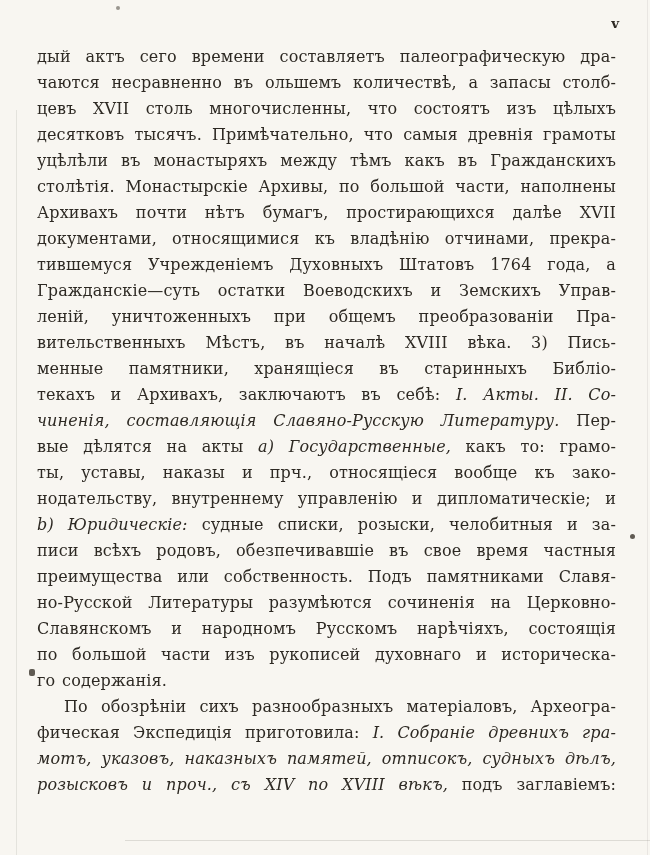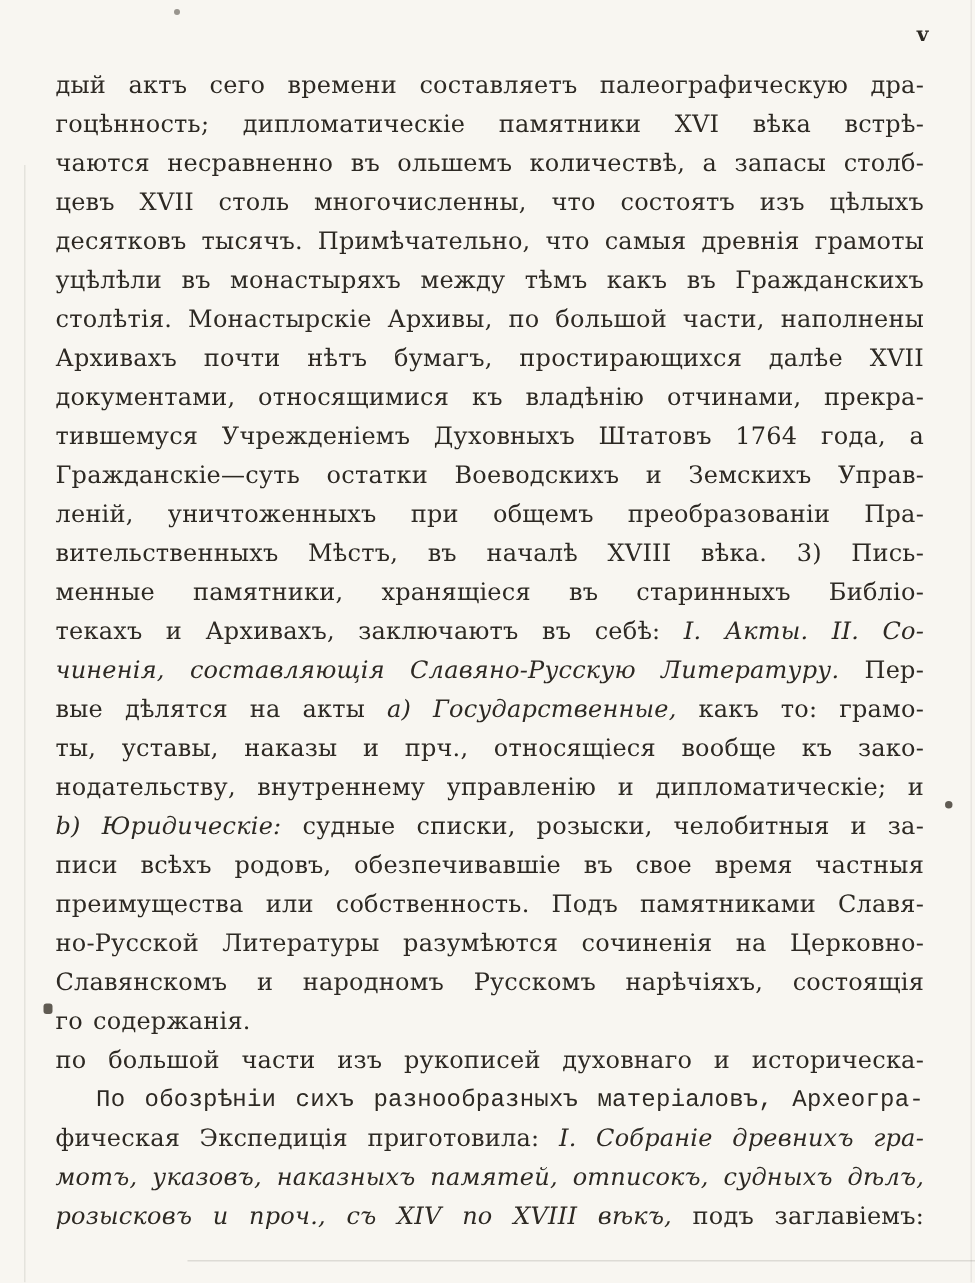--- a/index.html
+++ b/index.html
@@ -26,40 +26,39 @@
   .line {
     font-size: 16px;
     line-height: 26px;
     text-align: justify;
     text-align-last: justify;
     letter-spacing: 0.15px;
     word-spacing: 1.5px;
     white-space: normal;
   }
   .line.no-just { text-align-last: left; }
-  .line.indent { text-indent: 27px; font-family: Liberation Mono, monospace; }
+  .line.indent { text-indent: 27px; }
   .italic { font-style: italic; }
 
   
   .speck { position: absolute; background: #3a342c; border-radius: 50%; opacity: .8; }
   .s1 { left: 29px;  top: 669px; width: 6px; height: 7px; border-radius: 2px; }
   .s2 { left: 630px; top: 534px; width: 5px; height: 5px; }
   .s3 { left: 116px; top: 6px;   width: 4px; height: 4px; opacity: .5; }
   .edge-left   { position: absolute; left: 16px; top: 110px; width: 1px; height: 745px; background: rgba(60,55,45,.10); }
   .edge-right  { position: absolute; right: 2px; top: 0; width: 1px; height: 855px; background: rgba(60,55,45,.08); }
   .edge-bottom { position: absolute; left: 125px; top: 840px; width: 525px; height: 1px; background: rgba(60,55,45,.14); }
 </style>
 </head>
 <body>
 
 <div class="page">
   <div class="page-number">v</div>
   <div class="text-block">
       <div class="line"><span class="seg">дый актъ сего времени составляетъ палеографическую дра-</span></div>
-      <div class="line"><span class="seg">гоцѣнность; дипломатическіе памятники XVI вѣка встрѣ-</span></div>
       <div class="line"><span class="seg">чаются несравненно въ ольшемъ количествѣ, а запасы столб-</span></div>
       <div class="line"><span class="seg">цевъ XVII столь многочисленны, что состоятъ изъ цѣлыхъ</span></div>
       <div class="line"><span class="seg">десятковъ тысячъ. Примѣчательно, что самыя древнія грамоты</span></div>
       <div class="line"><span class="seg">уцѣлѣли въ монастыряхъ между тѣмъ какъ въ Гражданскихъ</span></div>
       <div class="line"><span class="seg">столѣтія. Монастырскіе Архивы, по большой части, наполнены</span></div>
       <div class="line"><span class="seg">Архивахъ почти нѣтъ бумагъ, простирающихся далѣе XVII</span></div>
       <div class="line"><span class="seg">документами, относящимися къ владѣнію отчинами, прекра-</span></div>
       <div class="line"><span class="seg">тившемуся Учрежденіемъ Духовныхъ Штатовъ 1764 года, а</span></div>
       <div class="line"><span class="seg">Гражданскіе—суть остатки Воеводскихъ и Земскихъ Управ-</span></div>
       <div class="line"><span class="seg">леній, уничтоженныхъ при общемъ преобразованіи Пра-</span></div>
@@ -68,22 +67,22 @@
       <div class="line"><span class="seg">текахъ и Архивахъ, заключаютъ въ себѣ: </span><span class="seg italic">I. Акты. II. Со-</span></div>
       <div class="line"><span class="seg italic">чиненія, составляющія Славяно-Русскую Литературу.</span><span class="seg"> Пер-</span></div>
       <div class="line"><span class="seg">вые дѣлятся на акты </span><span class="seg italic">а) Государственные,</span><span class="seg"> какъ то: грамо-</span></div>
       <div class="line"><span class="seg">ты, уставы, наказы и прч., относящіеся вообще къ зако-</span></div>
       <div class="line"><span class="seg">нодательству, внутреннему управленію и дипломатическіе; и</span></div>
       <div class="line"><span class="seg italic">b) Юридическіе:</span><span class="seg"> судные списки, розыски, челобитныя и за-</span></div>
       <div class="line"><span class="seg">писи всѣхъ родовъ, обезпечивавшіе въ свое время частныя</span></div>
       <div class="line"><span class="seg">преимущества или собственность. Подъ памятниками Славя-</span></div>
       <div class="line"><span class="seg">но-Русской Литературы разумѣются сочиненія на Церковно-</span></div>
       <div class="line"><span class="seg">Славянскомъ и народномъ Русскомъ нарѣчіяхъ, состоящія</span></div>
+      <div class="line"><span class="seg">по большой части изъ рукописей духовнаго и историческа-</span></div>
       <div class="line no-just"><span class="seg">го содержанія.</span></div>
-      <div class="line"><span class="seg">по большой части изъ рукописей духовнаго и историческа-</span></div>
       <div class="line indent"><span class="seg">По обозрѣніи сихъ разнообразныхъ матеріаловъ, Археогра-</span></div>
       <div class="line"><span class="seg">фическая Экспедиція приготовила: </span><span class="seg italic">I. Собраніе древнихъ гра-</span></div>
       <div class="line"><span class="seg italic">мотъ, указовъ, наказныхъ памятей, отписокъ, судныхъ дѣлъ,</span></div>
       <div class="line"><span class="seg italic">розысковъ и проч., съ XIV по XVIII вѣкъ,</span><span class="seg"> подъ заглавіемъ:</span></div>
     </div>
   <div class="speck s1"></div>
   <div class="speck s2"></div>
   <div class="speck s3"></div>
   <div class="edge-left"></div>
   <div class="edge-right"></div>

